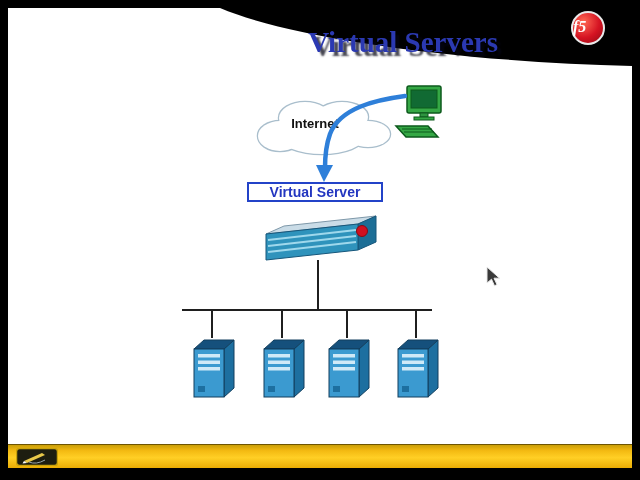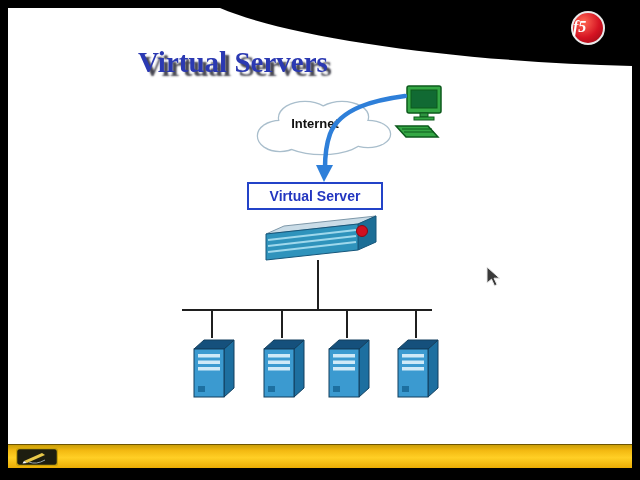--- a/index.html
+++ b/index.html
@@ -39,45 +39,44 @@
     font-style: italic;
     font-weight: bold;
     font-size: 16px;
     line-height: 1;
     transform: translateY(-1px);
   }
   .title {
     position: absolute;
     left: 130px; top: 18px;
     width: 360px;
-    text-align: left;
+    text-align: right;
     font-family: "Liberation Serif", serif;
     font-weight: bold;
     font-size: 29px;
     color: #2b39b2;
     text-shadow: 4px 4px 2px rgba(5,5,20,0.75);
     z-index: 5;
-    margin-top: 20px;
   }
   .diagram { position: absolute; inset: 0; z-index: 2; }
   .cloud { position: absolute; left: 242px; top: 84px; width: 145px; height: 68px; }
   .cloud-label {
     position: absolute;
     left: 242px; top: 108px; width: 130px;
     text-align: center;
     font-weight: bold;
     font-size: 13px;
     color: #111;
   }
   .pc { position: absolute; left: 385px; top: 76px; width: 55px; height: 61px; }
   .arrow { position: absolute; left: 292px; top: 78px; width: 140px; height: 104px; }
   .vs-box {
     position: absolute;
     left: 239px; top: 174px;
-    width: 136px; height: 28px;
+    width: 136px; height: 20px;
     background: #ffffff;
     border: 2px solid #2343c8;
     display: flex; align-items: center; justify-content: center;
   }
   .vs-box span {
     font-weight: bold;
     font-size: 14px;
     color: #2336c0;
   }
   .appliance { position: absolute; left: 250px; top: 202px; width: 124px; height: 52px; }

